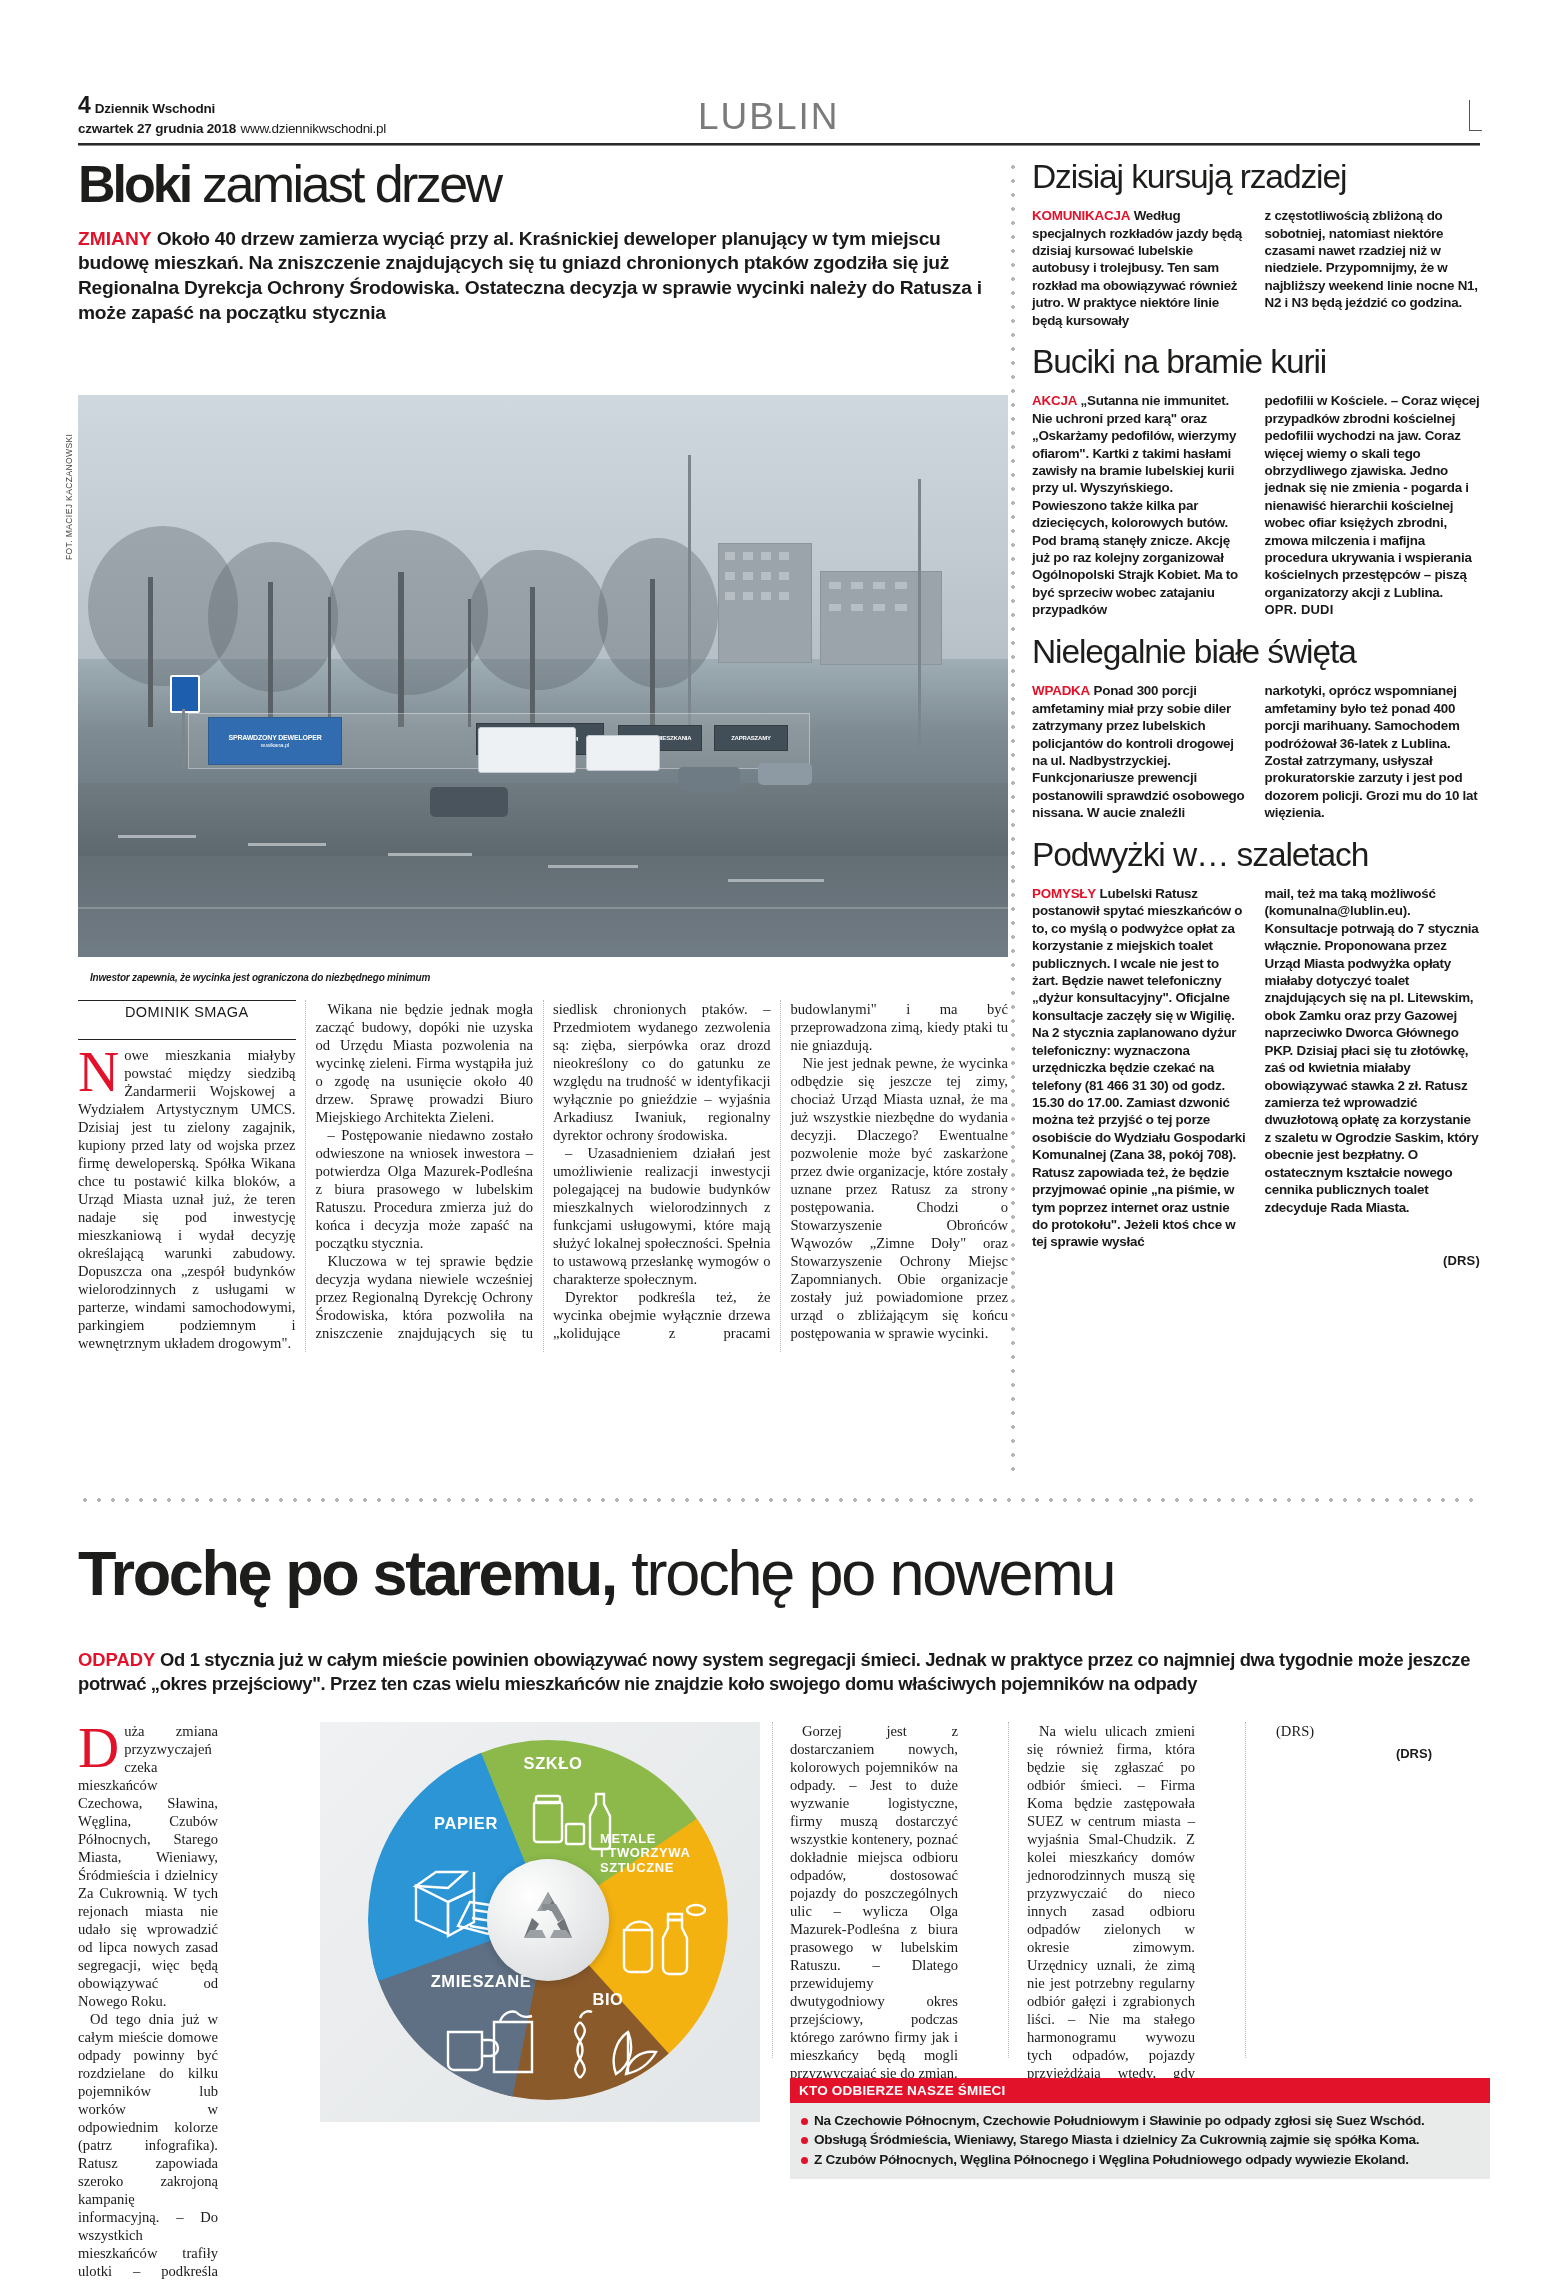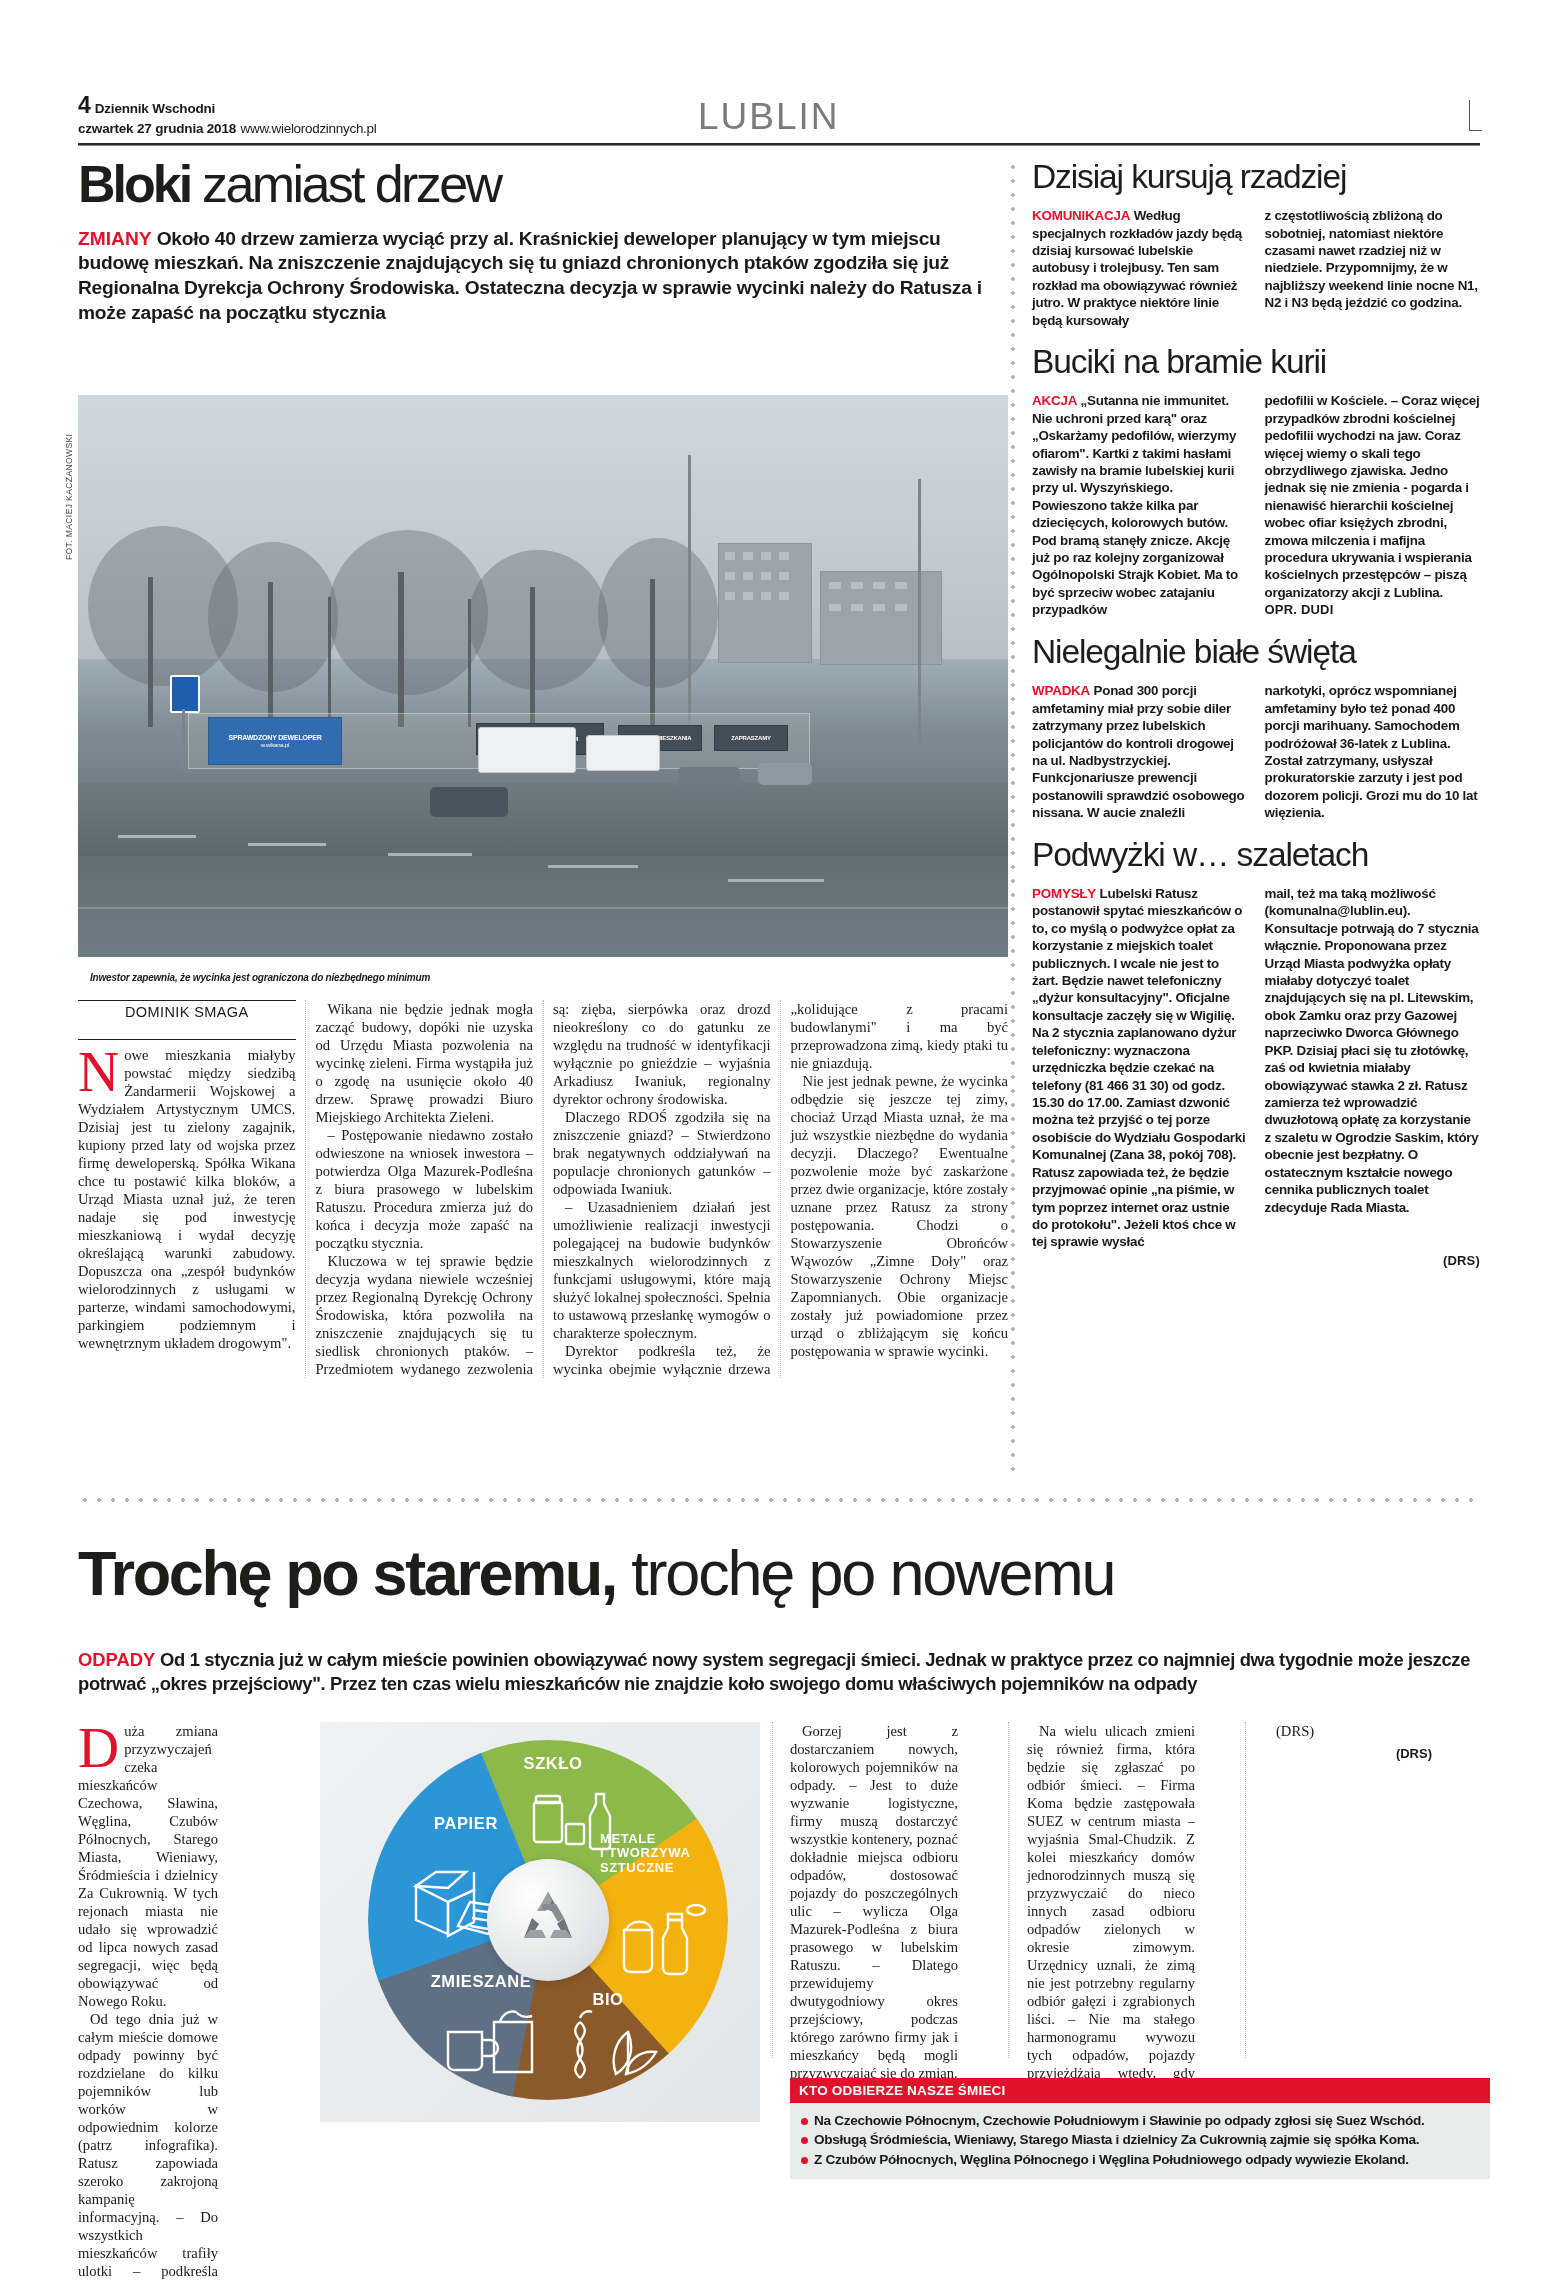--- a/index.html
+++ b/index.html
@@ -166,21 +166,21 @@
 <div class="page">
 
   <div class="masthead">
     <div class="mast-left">
       <div>
         <span class="mast-pageno">4</span>
         <span class="mast-name">Dziennik Wschodni</span>
       </div>
       <div>
         <span class="mast-date">czwartek 27 grudnia 2018</span>
-        <span class="mast-url">www.wielorodzinnych.pl</span>
+        <span class="mast-url">www.dziennikwschodni.pl</span>
       </div>
     </div>
   </div>
   <div class="section-title">LUBLIN</div>
   <div class="corner-mark"></div>
   <div class="rule-top"></div>
 
   <div class="main-col">
     <div class="head1"><b>Bloki</b><span> zamiast drzew</span></div>
     <div class="lead1"><span class="kicker">ZMIANY</span><span> Około 40 drzew zamierza wyciąć przy al. Kraśnickiej deweloper planujący w tym miejscu budowę mieszkań. Na zniszczenie znajdujących się tu gniazd chronionych ptaków zgodziła się już Regionalna Dyrekcja Ochrony Środowiska. Ostateczna decyzja w sprawie wycinki należy do Ratusza i może zapaść na początku stycznia</span></div>
@@ -269,21 +269,20 @@
   <div class="photocred">FOT. MACIEJ KACZANOWSKI</div>
 
   <div class="caption">Inwestor zapewnia, że wycinka jest ograniczona do niezbędnego minimum</div>
 
   <div class="body4">
     <div class="byline">DOMINIK SMAGA</div>
     <p class="first dropcap">Nowe mieszkania miałyby powstać między siedzibą Żandarmerii Wojskowej a Wydziałem Artystycznym UMCS. Dzisiaj jest tu zielony zagajnik, kupiony przed laty od wojska przez firmę deweloperską. Spółka Wikana chce tu postawić kilka bloków, a Urząd Miasta uznał już, że teren nadaje się pod inwestycję mieszkaniową i wydał decyzję określającą warunki zabudowy. Dopuszcza ona „zespół budynków wielorodzinnych z usługami w parterze, windami samochodowymi, parkingiem podziemnym i wewnętrznym układem drogowym".</p>
     <p>Wikana nie będzie jednak mogła zacząć budowy, dopóki nie uzyska od Urzędu Miasta pozwolenia na wycinkę zieleni. Firma wystąpiła już o zgodę na usunięcie około 40 drzew. Sprawę prowadzi Biuro Miejskiego Architekta Zieleni.</p>
     <p>– Postępowanie niedawno zostało odwieszone na wniosek inwestora – potwierdza Olga Mazurek-Podleśna z biura prasowego w lubelskim Ratuszu. Procedura zmierza już do końca i decyzja może zapaść na początku stycznia.</p>
     <p>Kluczowa w tej sprawie będzie decyzja wydana niewiele wcześniej przez Regionalną Dyrekcję Ochrony Środowiska, która pozwoliła na zniszczenie znajdujących się tu siedlisk chronionych ptaków. – Przedmiotem wydanego zezwolenia są: zięba, sierpówka oraz drozd nieokreślony co do gatunku ze względu na trudność w identyfikacji wyłącznie po gnieździe – wyjaśnia Arkadiusz Iwaniuk, regionalny dyrektor ochrony środowiska.</p>
-    <p>Dlaczego RDOŚ zgodziła się na zniszczenie gniazd? – Stwierdzono brak negatywnych oddziaływań na populacje chronionych gatunków – odpowiada Iwaniuk.</p>
     <p>– Uzasadnieniem działań jest umożliwienie realizacji inwestycji polegającej na budowie budynków mieszkalnych wielorodzinnych z funkcjami usługowymi, które mają służyć lokalnej społeczności. Spełnia to ustawową przesłankę wymogów o charakterze społecznym.</p>
     <p>Dyrektor podkreśla też, że wycinka obejmie wyłącznie drzewa „kolidujące z pracami budowlanymi" i ma być przeprowadzona zimą, kiedy ptaki tu nie gniazdują.</p>
     <p>Nie jest jednak pewne, że wycinka odbędzie się jeszcze tej zimy, chociaż Urząd Miasta uznał, że ma już wszystkie niezbędne do wydania decyzji. Dlaczego? Ewentualne pozwolenie może być zaskarżone przez dwie organizacje, które zostały uznane przez Ratusz za strony postępowania. Chodzi o Stowarzyszenie Obrońców Wąwozów „Zimne Doły" oraz Stowarzyszenie Ochrony Miejsc Zapomnianych. Obie organizacje zostały już powiadomione przez urząd o zbliżającym się końcu postępowania w sprawie wycinki.</p>
   </div>
 
   <div class="dotcol"></div>
   <div class="side">
 
     <div class="blk">
       <h2>Dzisiaj kursują rzadziej</h2>

